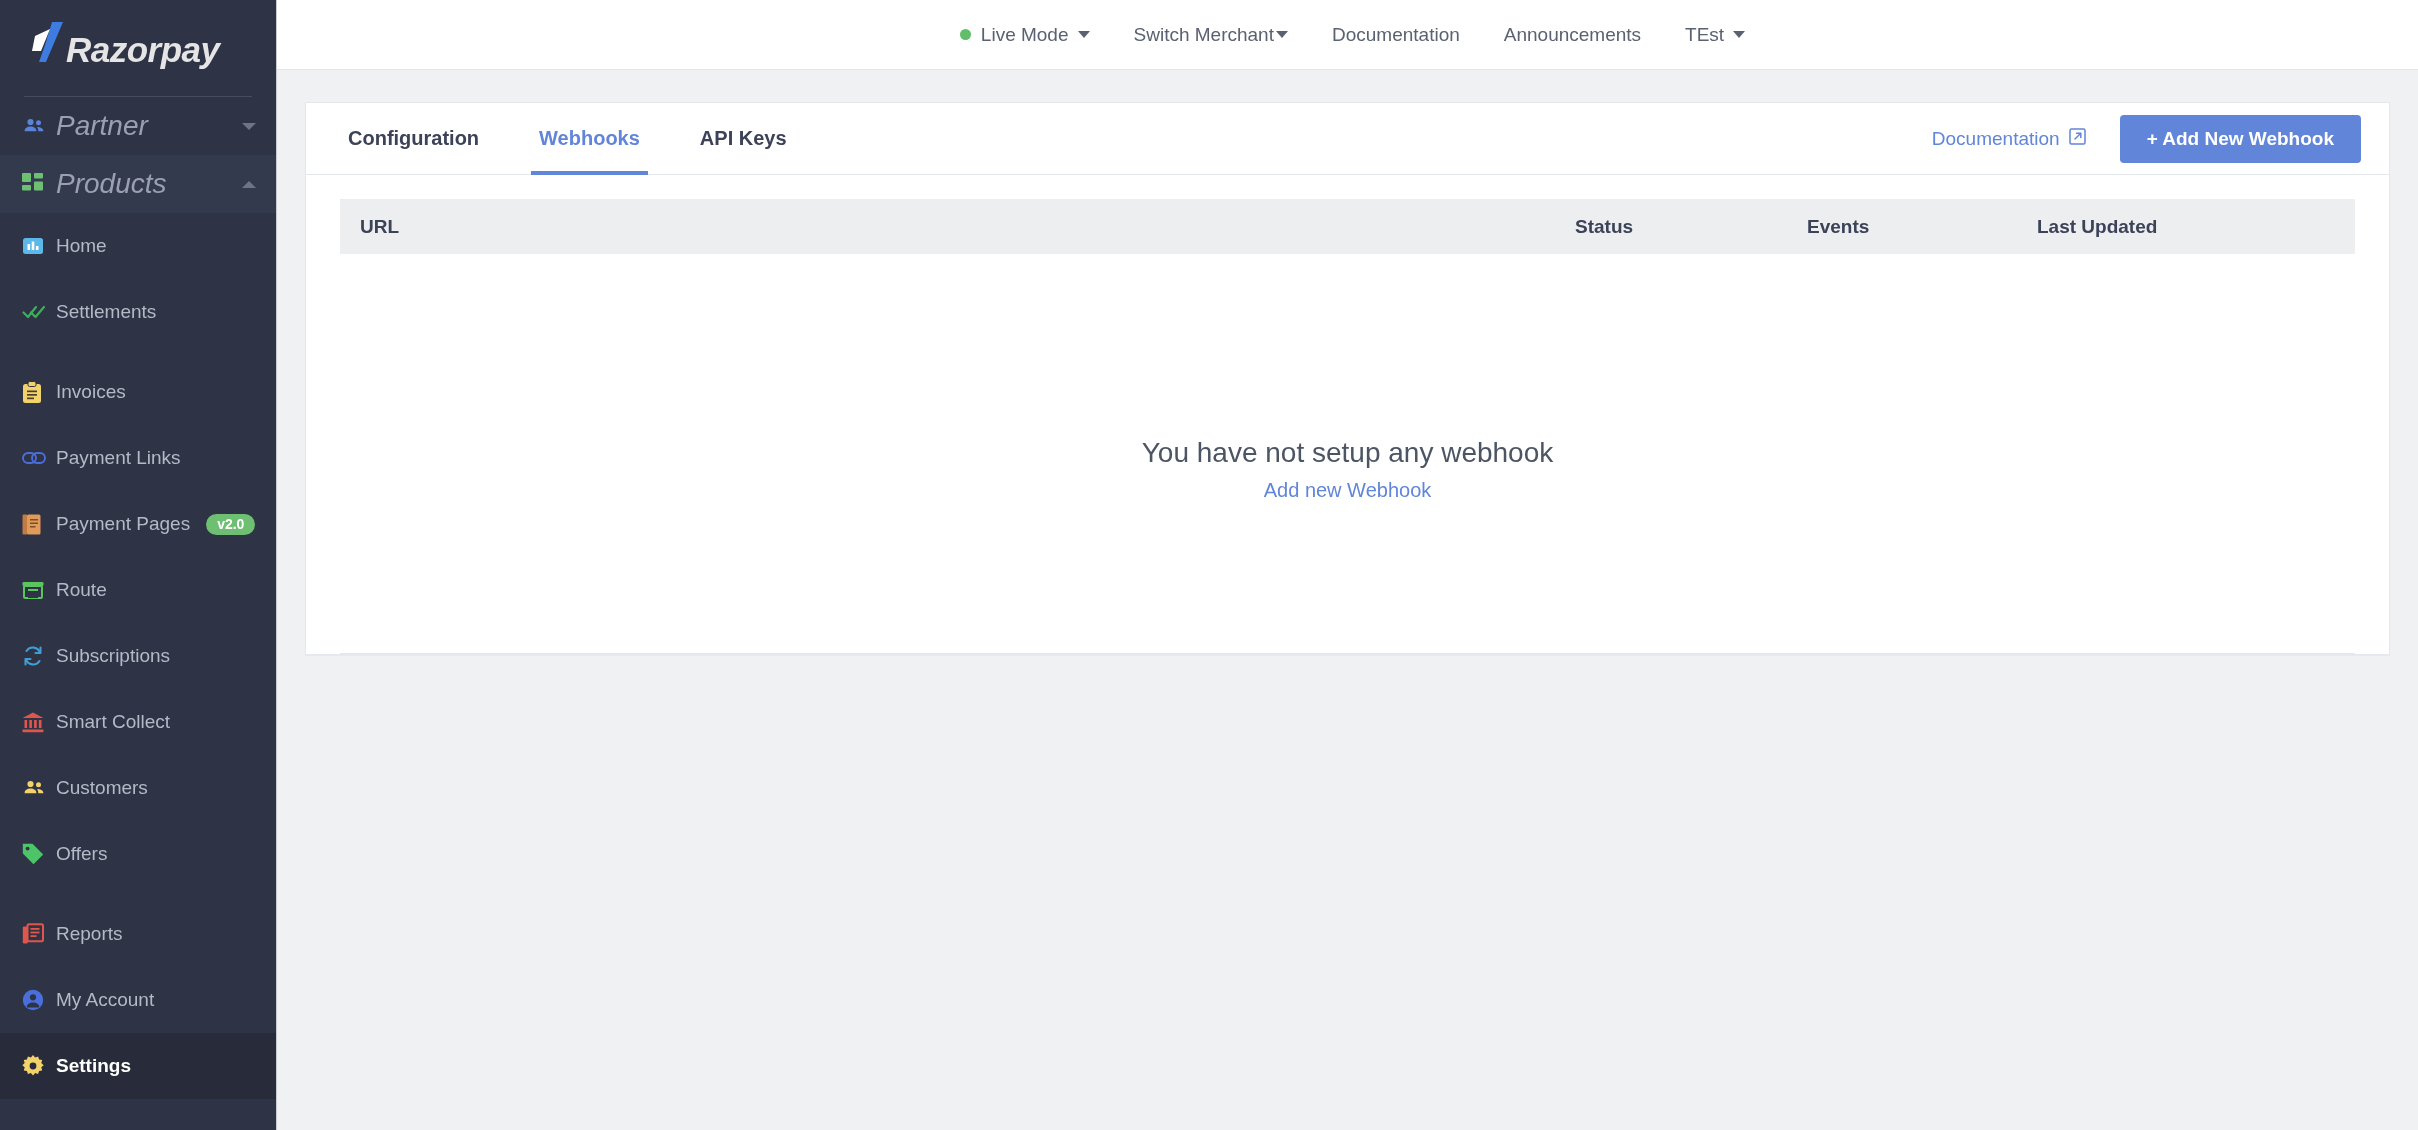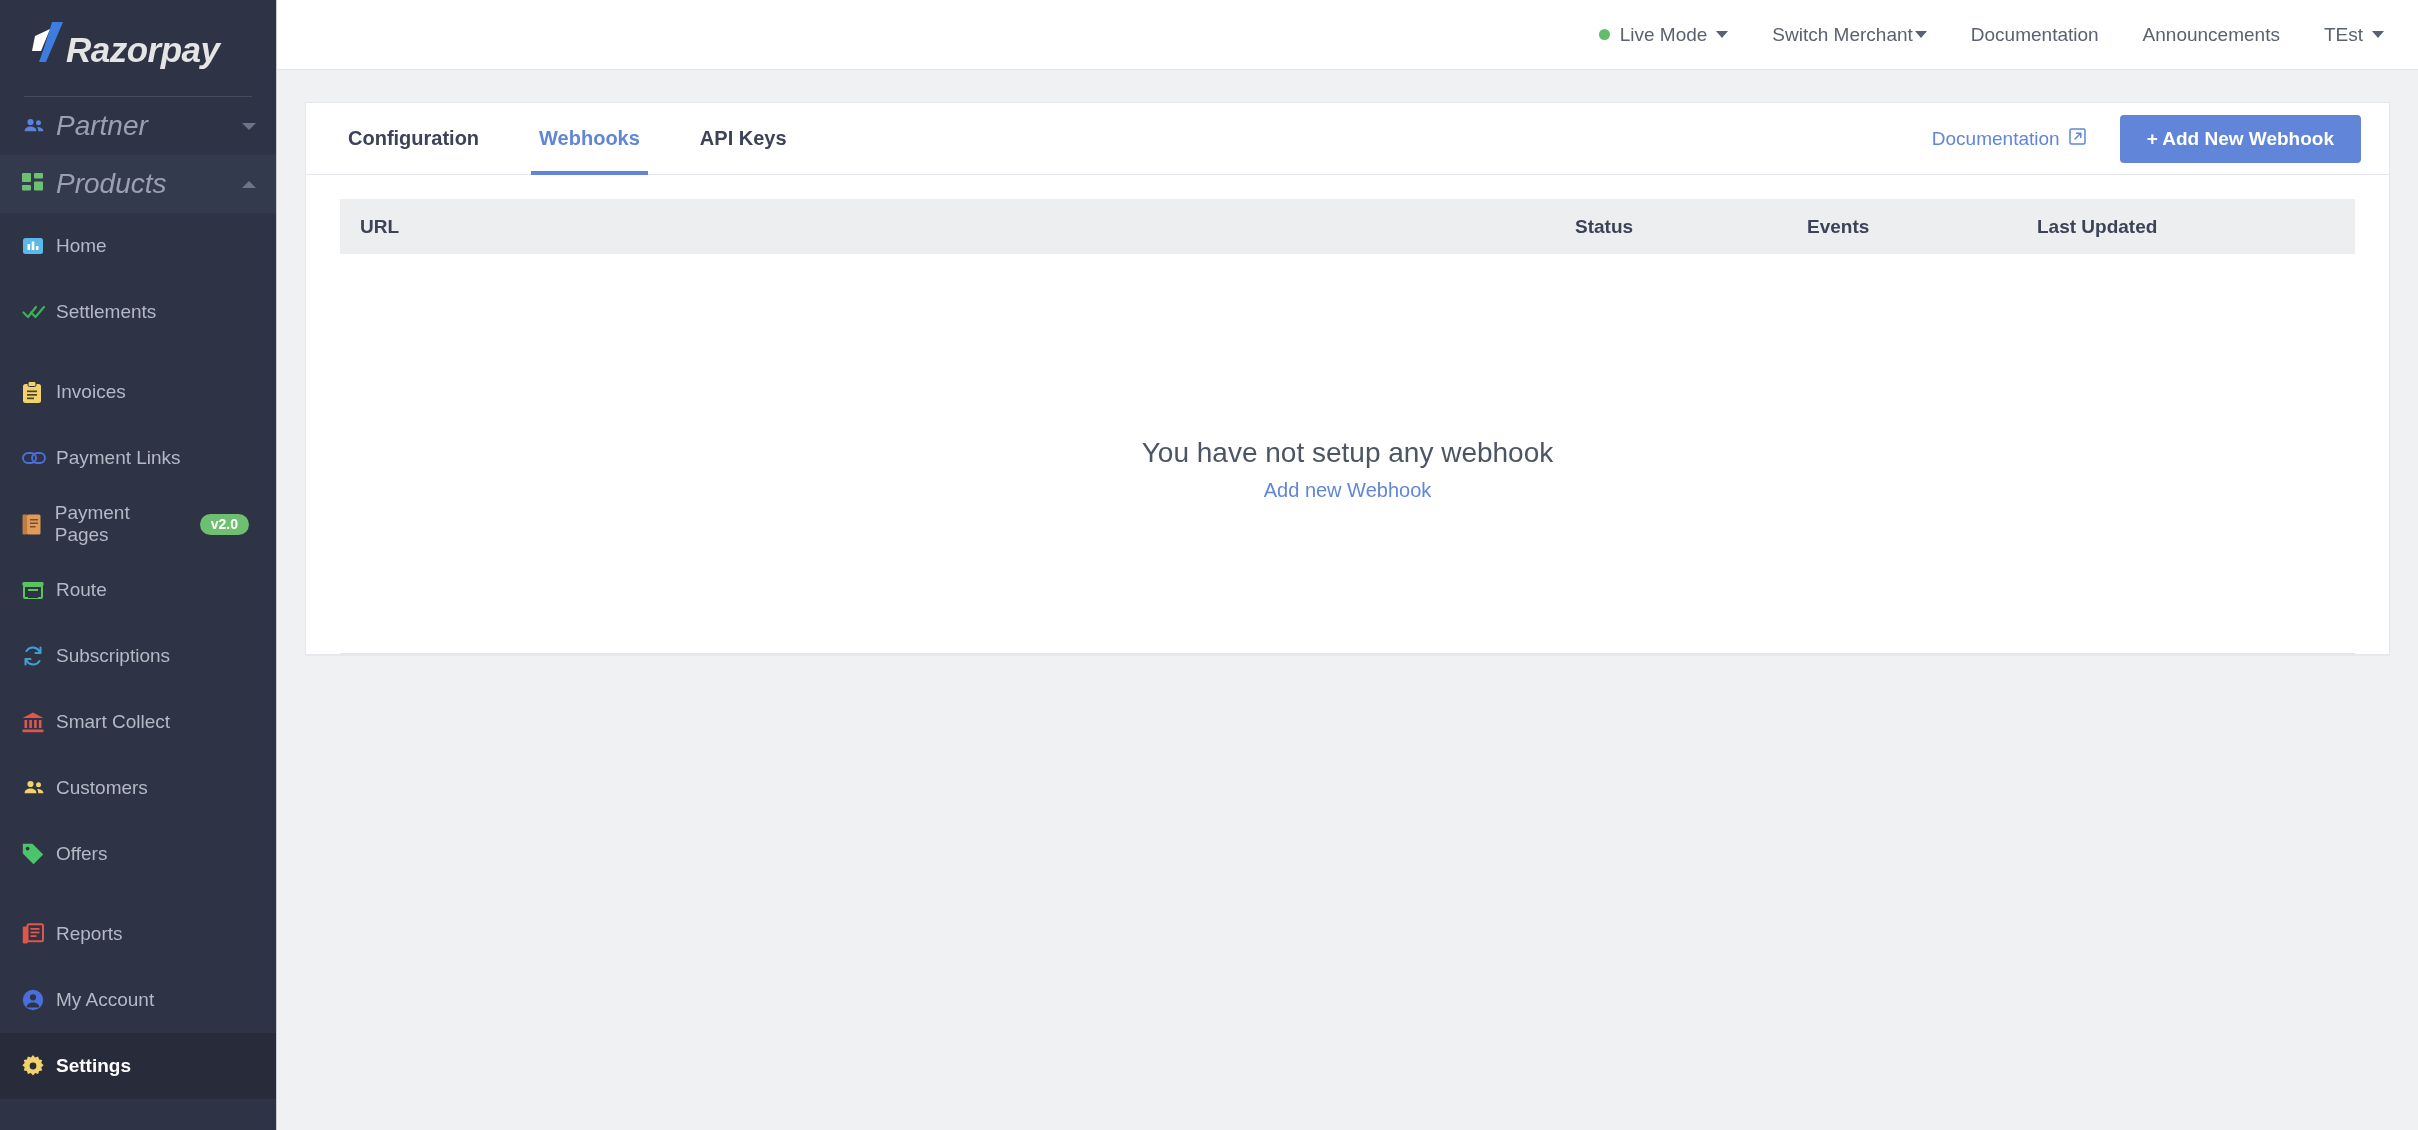--- a/index.html
+++ b/index.html
@@ -43,21 +43,21 @@
   .nav-section .ico { width: 42px; display:flex; align-items:center; justify-content:flex-start; padding-left:8px;}
   .nav-section .lbl {
     font-size: 28px; color: #9aa0b0; flex: 1; font-style: italic;
   }
   .chev { width: 0; height: 0; border-left: 7px solid transparent; border-right: 7px solid transparent; }
   .chev-down { border-top: 7px solid #6e7487; }
   .chev-up { border-bottom: 7px solid #6e7487; }
 
   .nav-item {
     display: flex; align-items: center;
-    height: 66px; padding-left: 14px; padding-right: 27px;
+    height: 66px; padding-left: 14px; padding-right: 16px;
     cursor: pointer; position: relative;
   }
   .nav-item .ico { width: 42px; display:flex; align-items:center; justify-content:flex-start; padding-left:8px; }
   .nav-item .lbl { font-size: 19px; color: #b4b9c6; }
   .nav-item.active { background: #272b3a; }
   .nav-item.active .lbl { color: #ffffff; font-weight: bold; }
   .gap { height: 14px; }
 
   .badge-v2 {
     margin-left: 16px;
@@ -66,21 +66,21 @@
     border-radius: 11px; padding: 3px 11px 4px 11px;
     line-height: 1;
   }
 
   
   .main { flex: 1; height: 1130px; display: flex; flex-direction: column; background: #f0f1f3; }
 
   .topbar {
     height: 70px; background: #ffffff;
     border-bottom: 1px solid #e2e4e9;
-    display: flex; align-items: center; justify-content: flex-end;
+    display: flex; align-items: center; justify-content: center;
     padding-right: 34px; gap: 0;
   }
   .topnav-item {
     font-size: 19px; color: #5a6170;
     display: flex; align-items: center; cursor: pointer;
     margin-left: 44px; white-space: nowrap;
   }
   .live-dot {
     width: 11px; height: 11px; border-radius: 50%;
     background: #60bd69; margin-right: 10px; display:inline-block;

